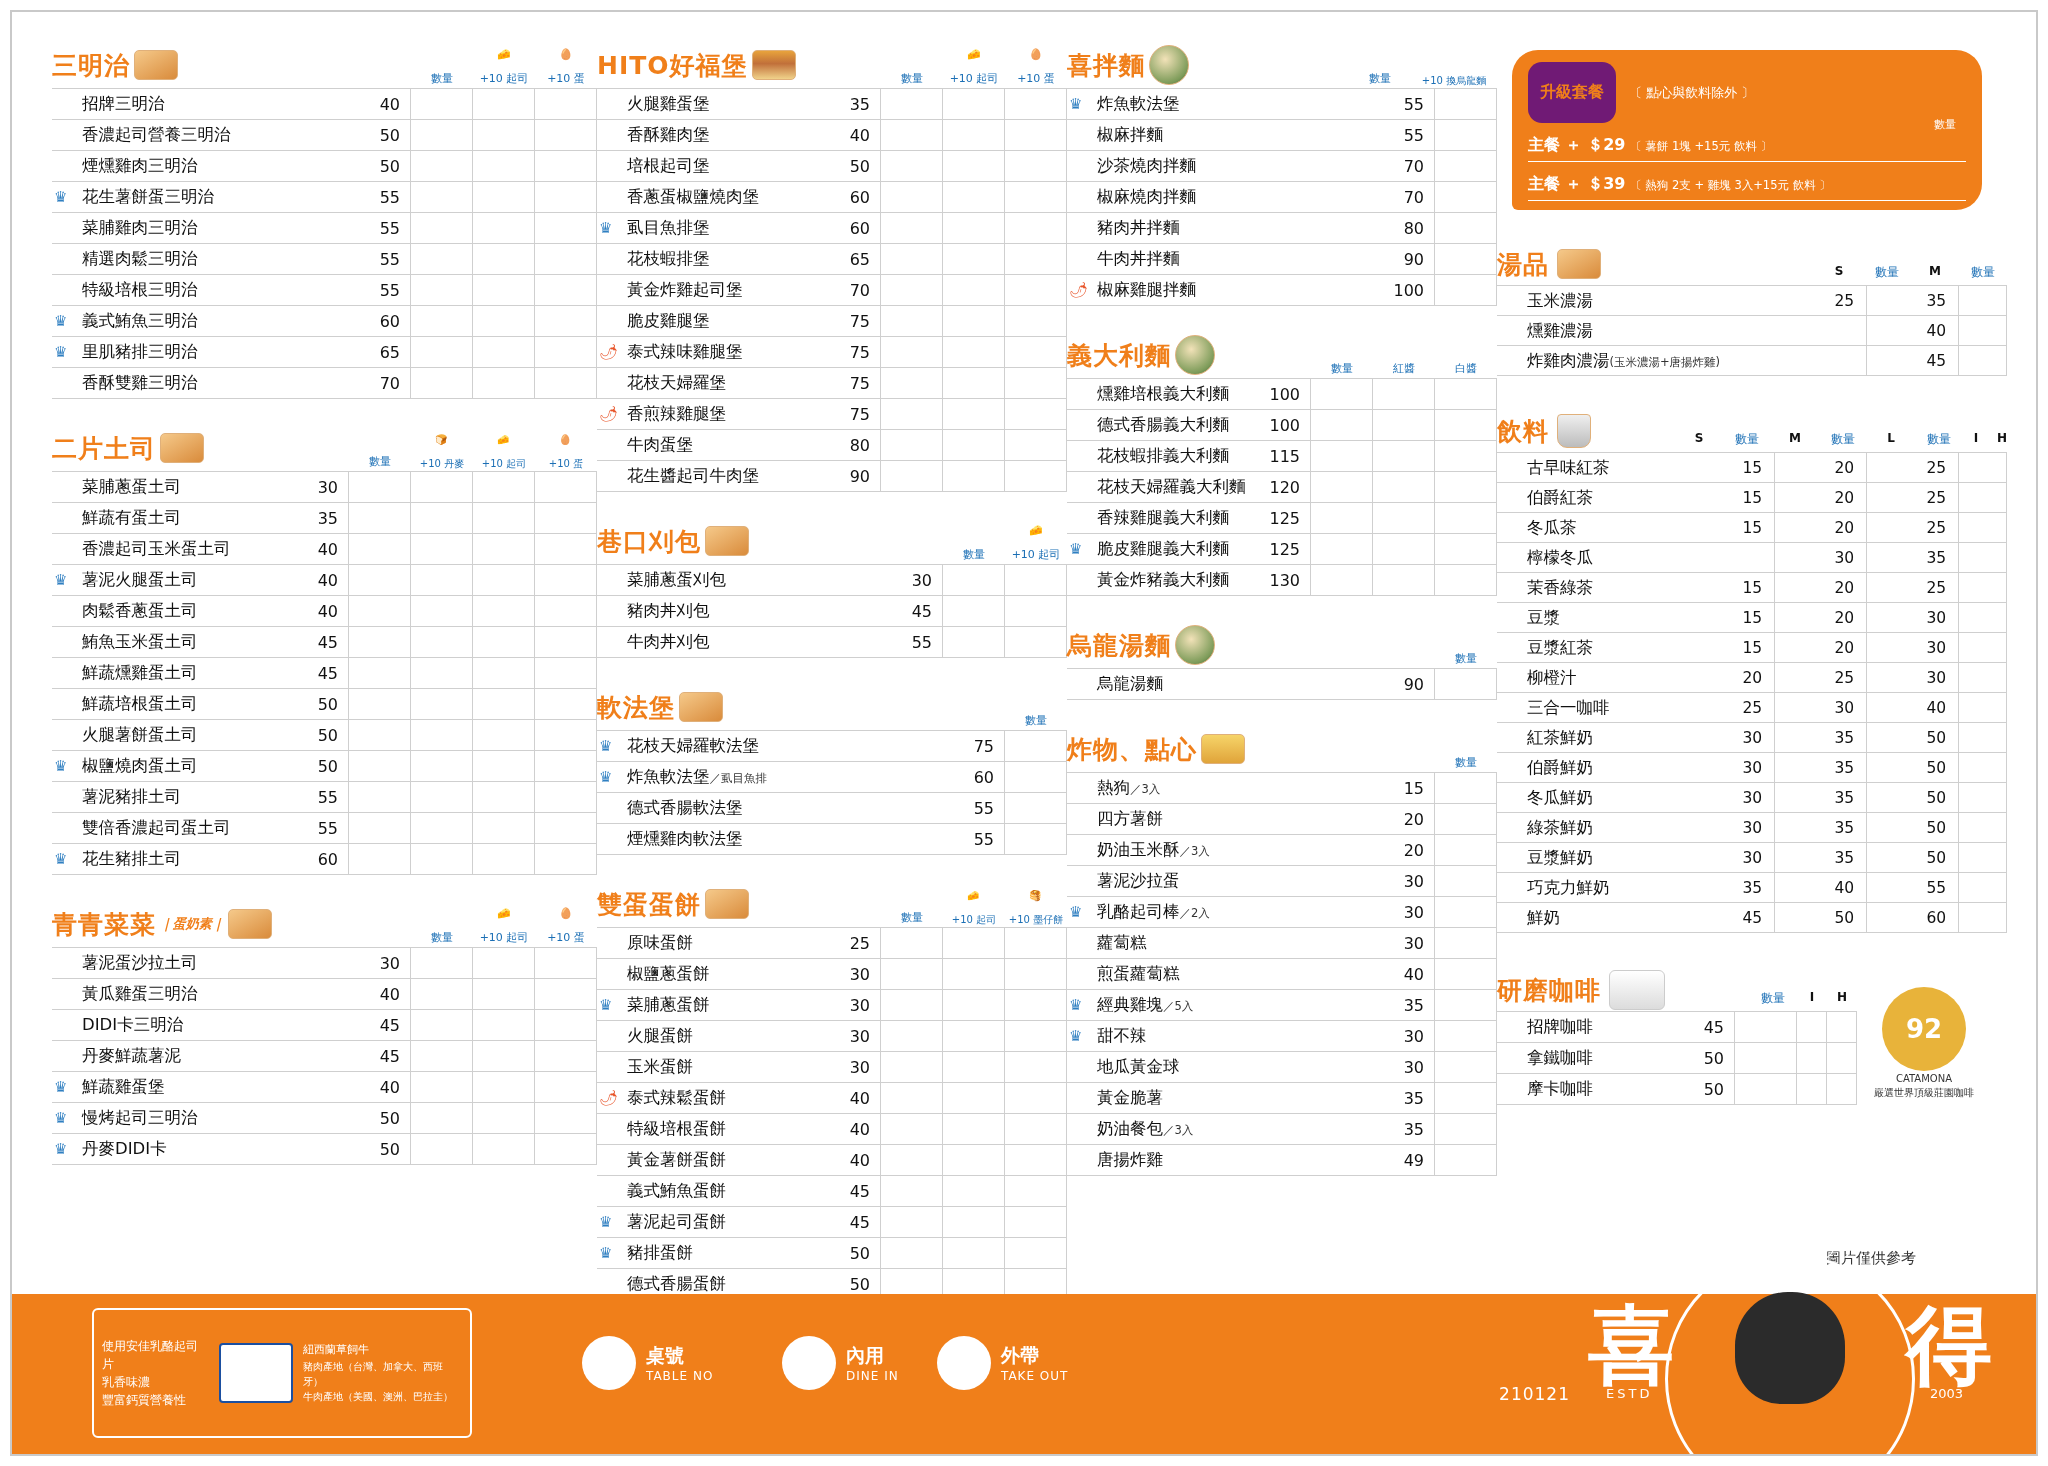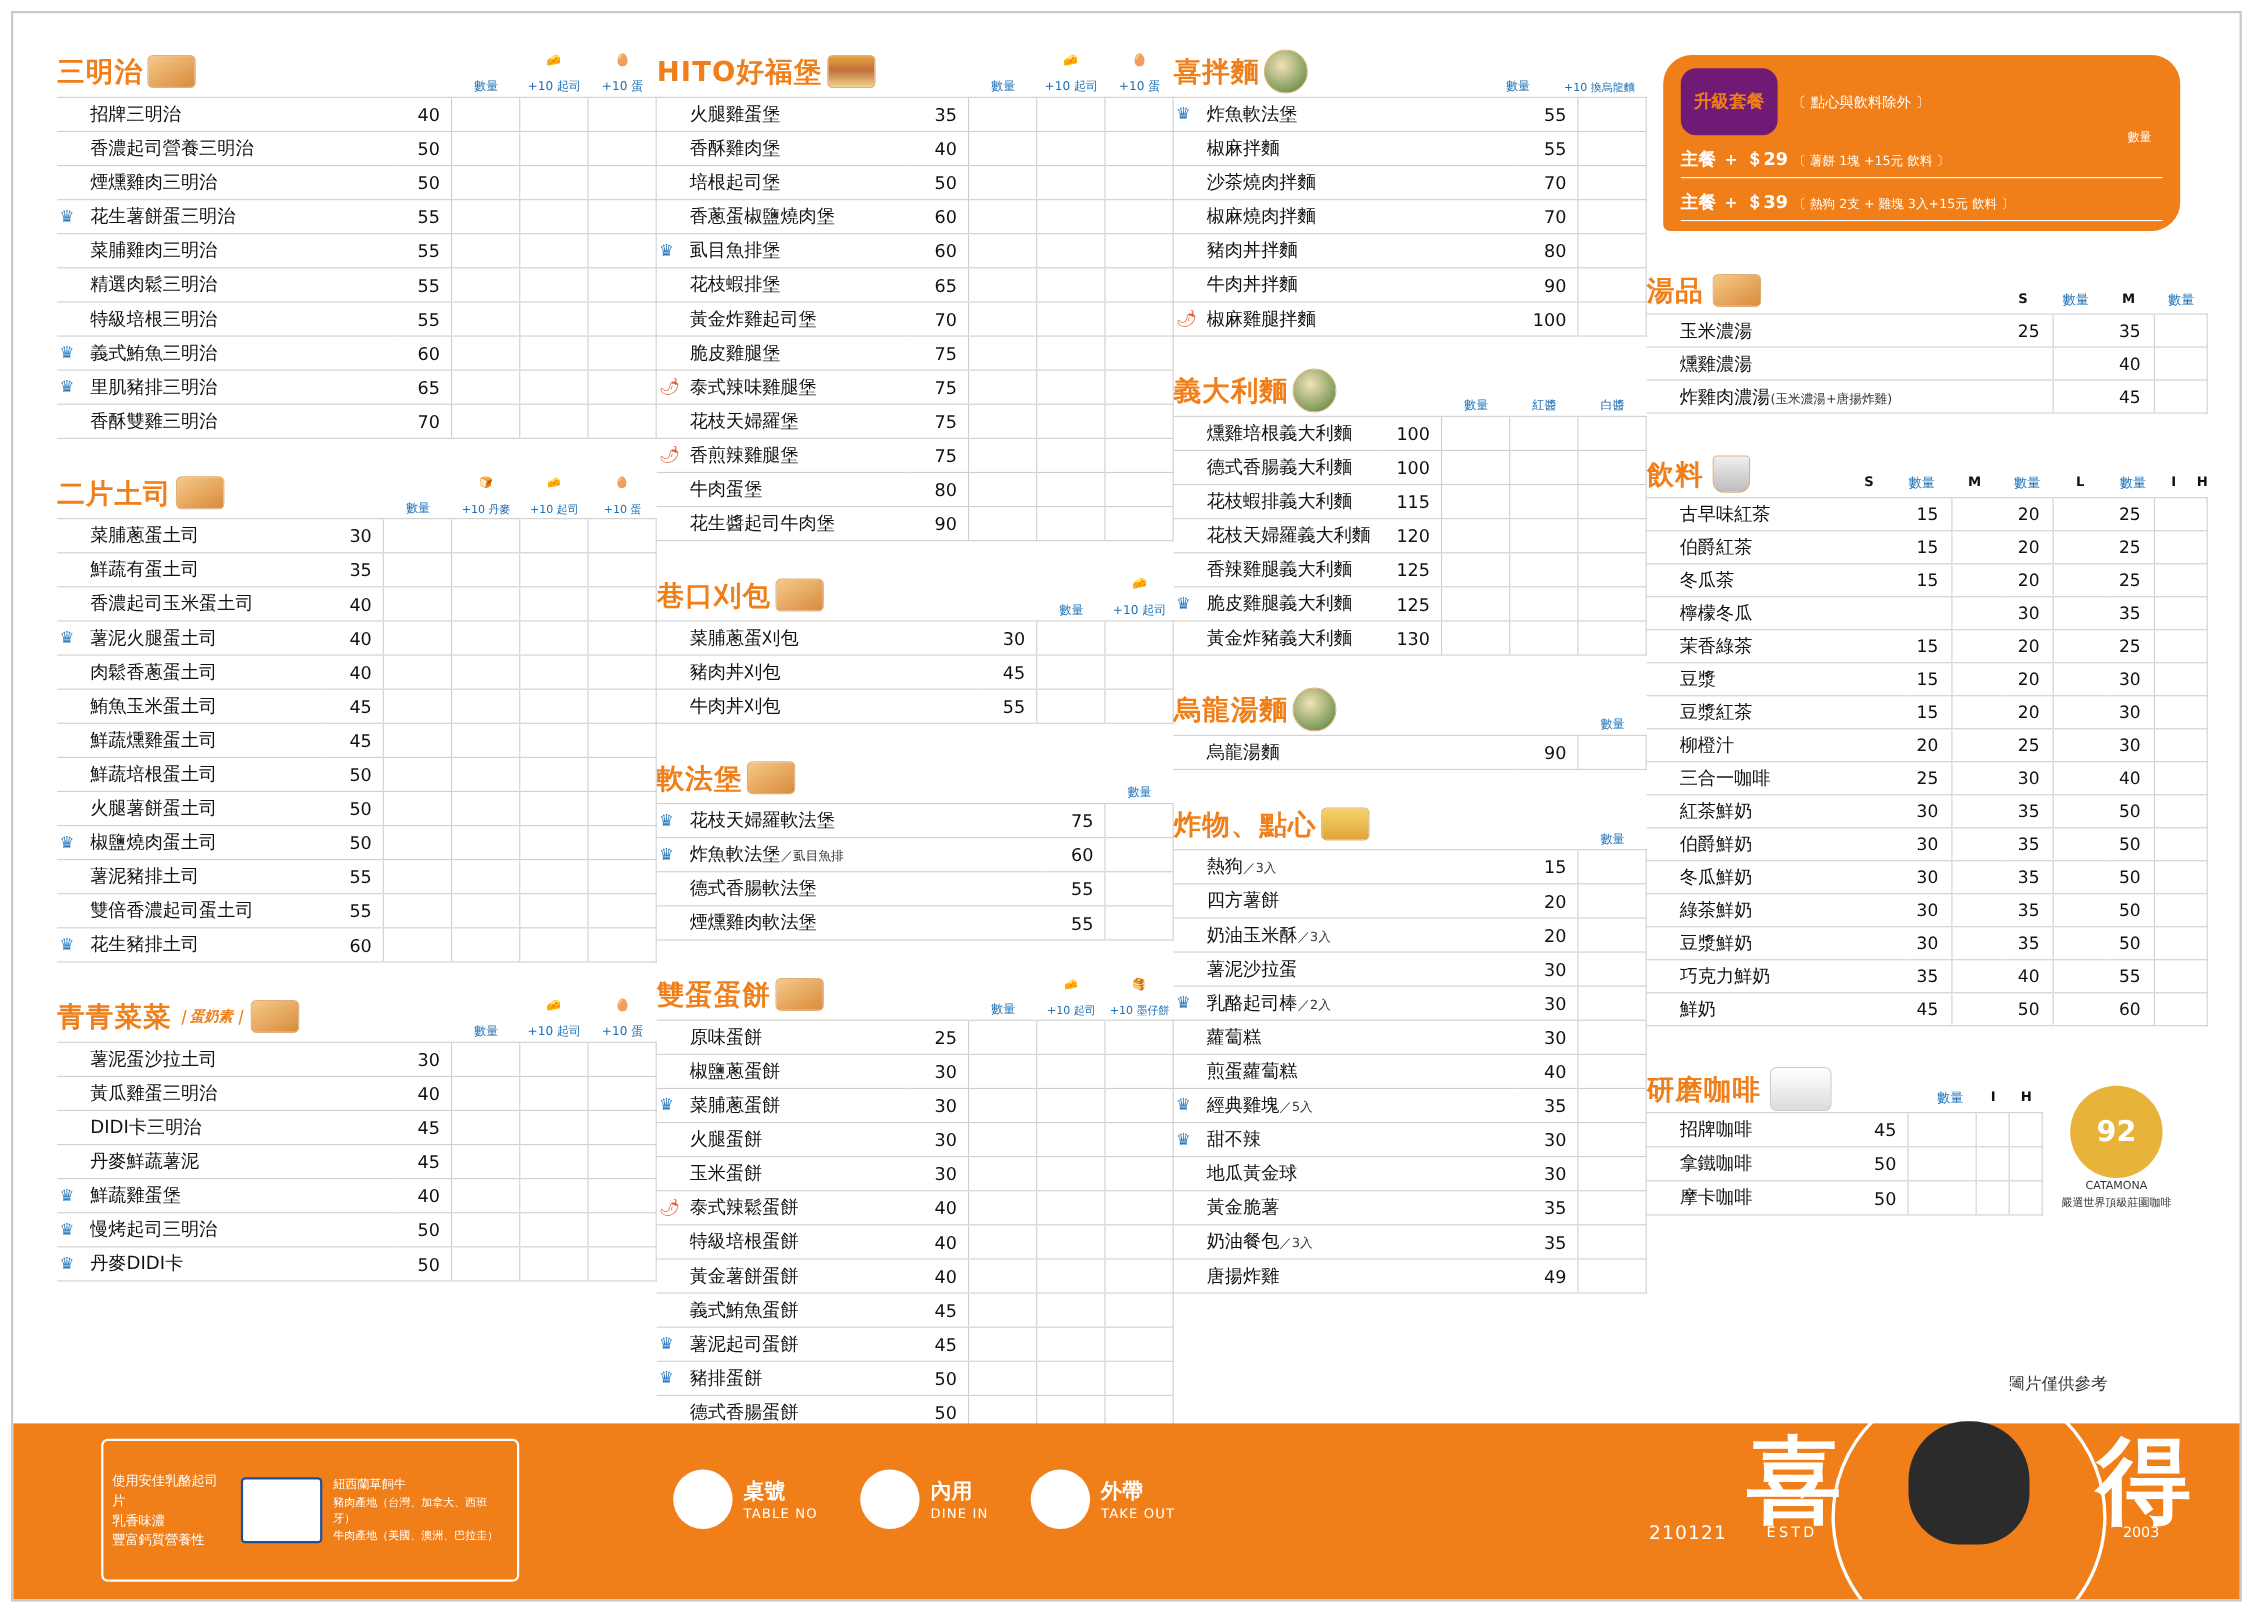--- a/index.html
+++ b/index.html
@@ -1302,21 +1302,21 @@
           <div>豐富鈣質營養性</div>
         </div>
         <div class="milk"></div>
         <div class="txt">
           <div style="font-size:11px">紐西蘭草飼牛</div>
           <div style="font-size:10px">豬肉產地（台灣、加拿大、西班牙）</div>
           <div style="font-size:10px">牛肉產地（美國、澳洲、巴拉圭）</div>
         </div>
       </div>
 
-      <div class="circle-opt" style="left:600px">
+      <div class="circle-opt" style="left:570px">
         <div class="circ"></div>
         <div class="lbl">
           <div class="zh">桌號</div>
           <div class="en">TABLE NO</div>
         </div>
       </div>
       <div class="circle-opt" style="left:770px">
         <div class="circ"></div>
         <div class="lbl">
           <div class="zh">內用</div>

